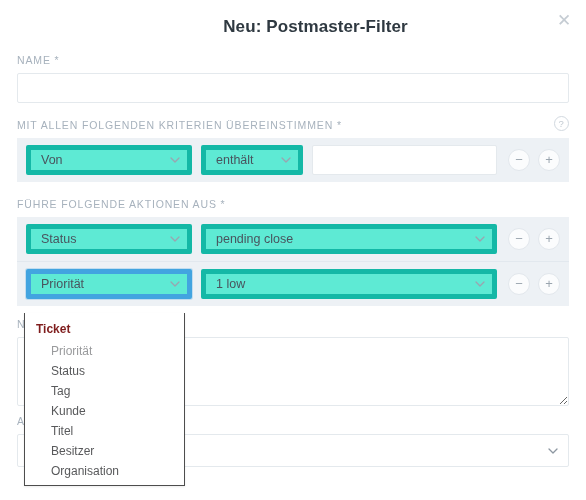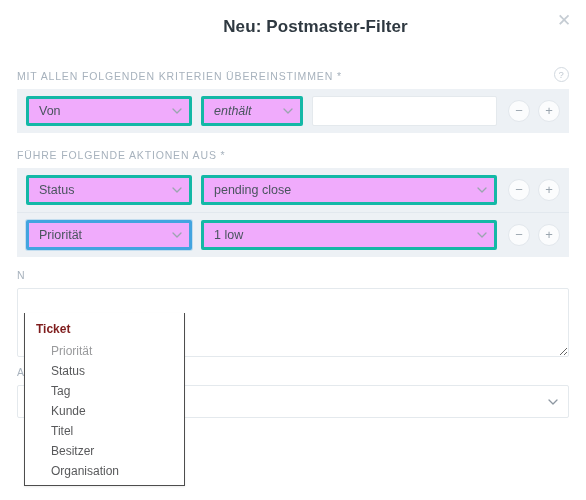--- a/index.html
+++ b/index.html
@@ -96,22 +96,22 @@
     align-items: center;
     background: #edf1f5;
     padding: 7px 9px;
     position: relative;
   }
   .rule-row + .rule-row { border-top: 1px solid #e2e8ee; }
 
   .sel {
     position: relative;
     height: 30px;
-    background: #f0abfc;
-    border: 3px solid #14b8a6;
+    background: #5eead4;
+    border: 5px solid #14b8a6;
     border-radius: 2px;
     display: flex;
     align-items: center;
     padding: 0 22px 0 10px;
     font-size: 12.5px;
     color: #49545e;
     cursor: pointer;
     white-space: nowrap;
     overflow: hidden;
   }
@@ -123,21 +123,21 @@
   .chev {
     position: absolute;
     right: 8px; top: 50%;
     margin-top: -3px;
     width: 9px; height: 6px;
     pointer-events: none;
   }
   .chev svg { display:block; }
 
   .sel-attr   { width: 166px; flex: 0 0 166px; }
-  .sel-op     { width: 102px; flex: 0 0 102px; margin-left: 9px; font-style: italic; }
+  .sel-op     { width: 102px; flex: 0 0 102px; margin-left: 9px; }
   .sel-wide   { flex: 1 1 auto; margin-left: 9px; }
   .txt-wide {
     flex: 1 1 auto;
     margin-left: 9px;
     height: 30px;
     background: #fff;
     border: 1px solid #e4e9ed;
     border-radius: 2px;
     font-size: 12.5px;
     padding: 0 9px;
@@ -235,20 +235,27 @@
 </head>
 <body>
 
 <div class="modal">
 
   <div class="modal-header">
     <div class="modal-title">Neu: Postmaster-Filter</div>
     <div class="close-btn">✕</div>
   </div>
 
+  <div class="field">
+    <div class="field-label">
+      <span>NAME</span>
+      <span class="req">*</span>
+    </div>
+    <input class="text-input" type="text" value="" style="">
+  </div>
 
   <div class="spacer-16"></div>
 
   <div class="field">
     <div class="field-label">
       <span>MIT ALLEN FOLGENDEN KRITERIEN ÜBEREINSTIMMEN</span>
       <span class="req">*</span>
       <span class="help-icon">?</span>
     </div>
 

